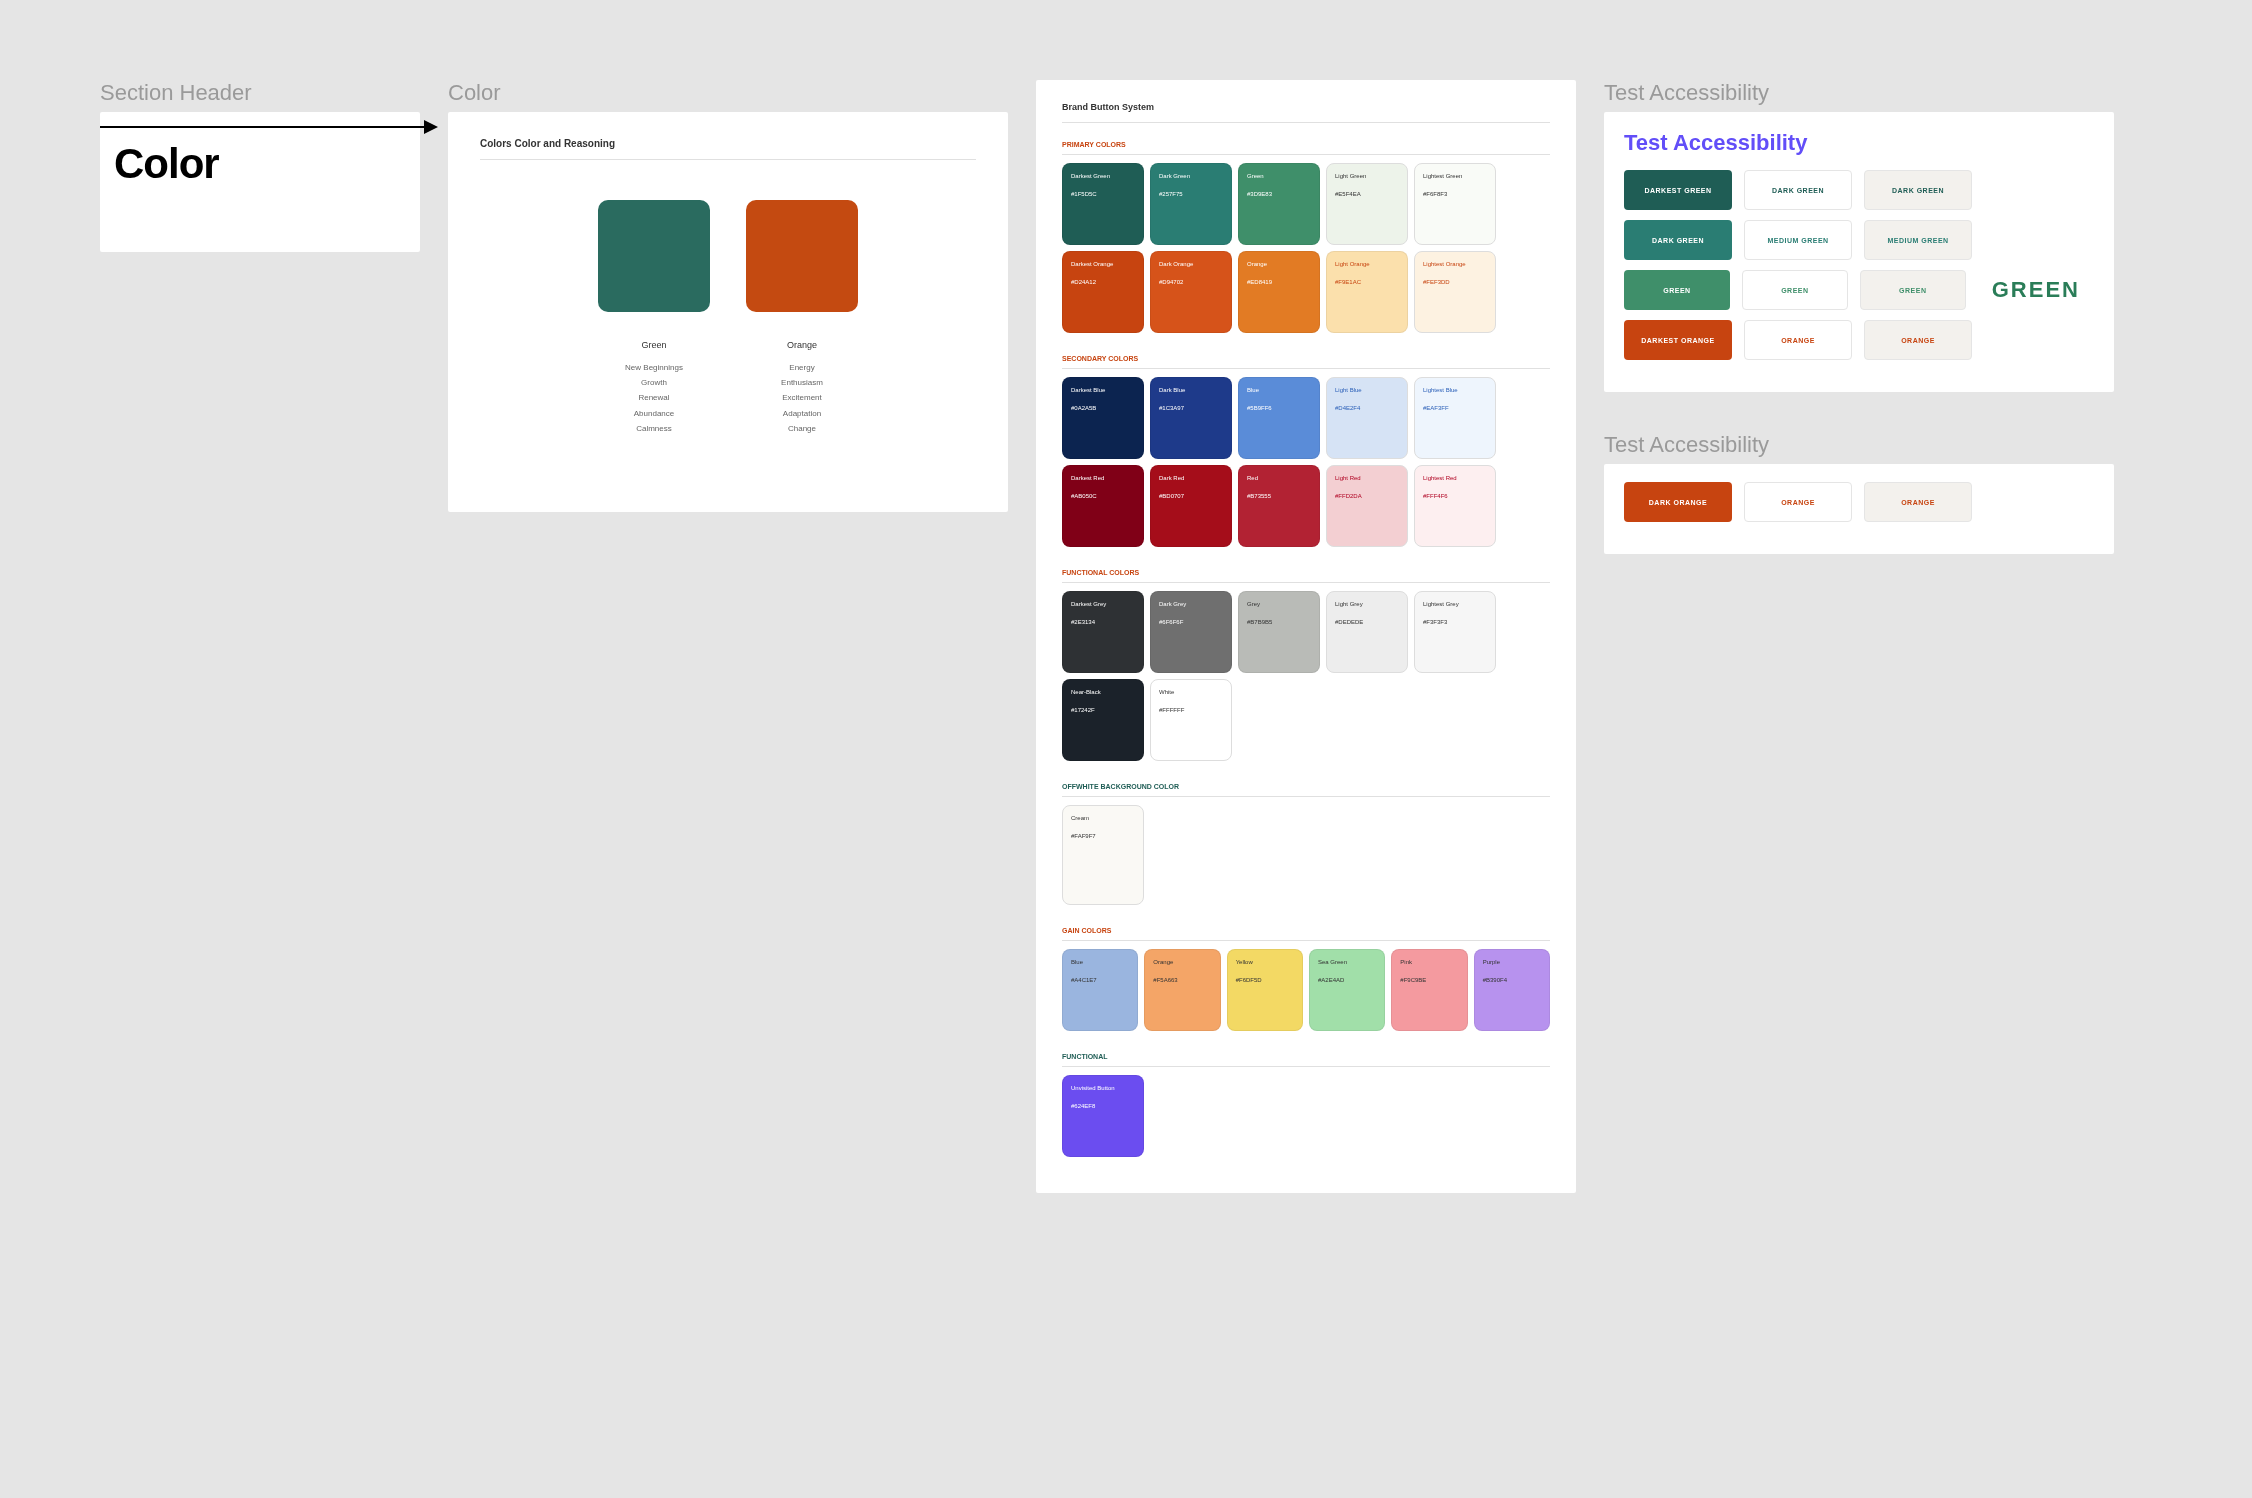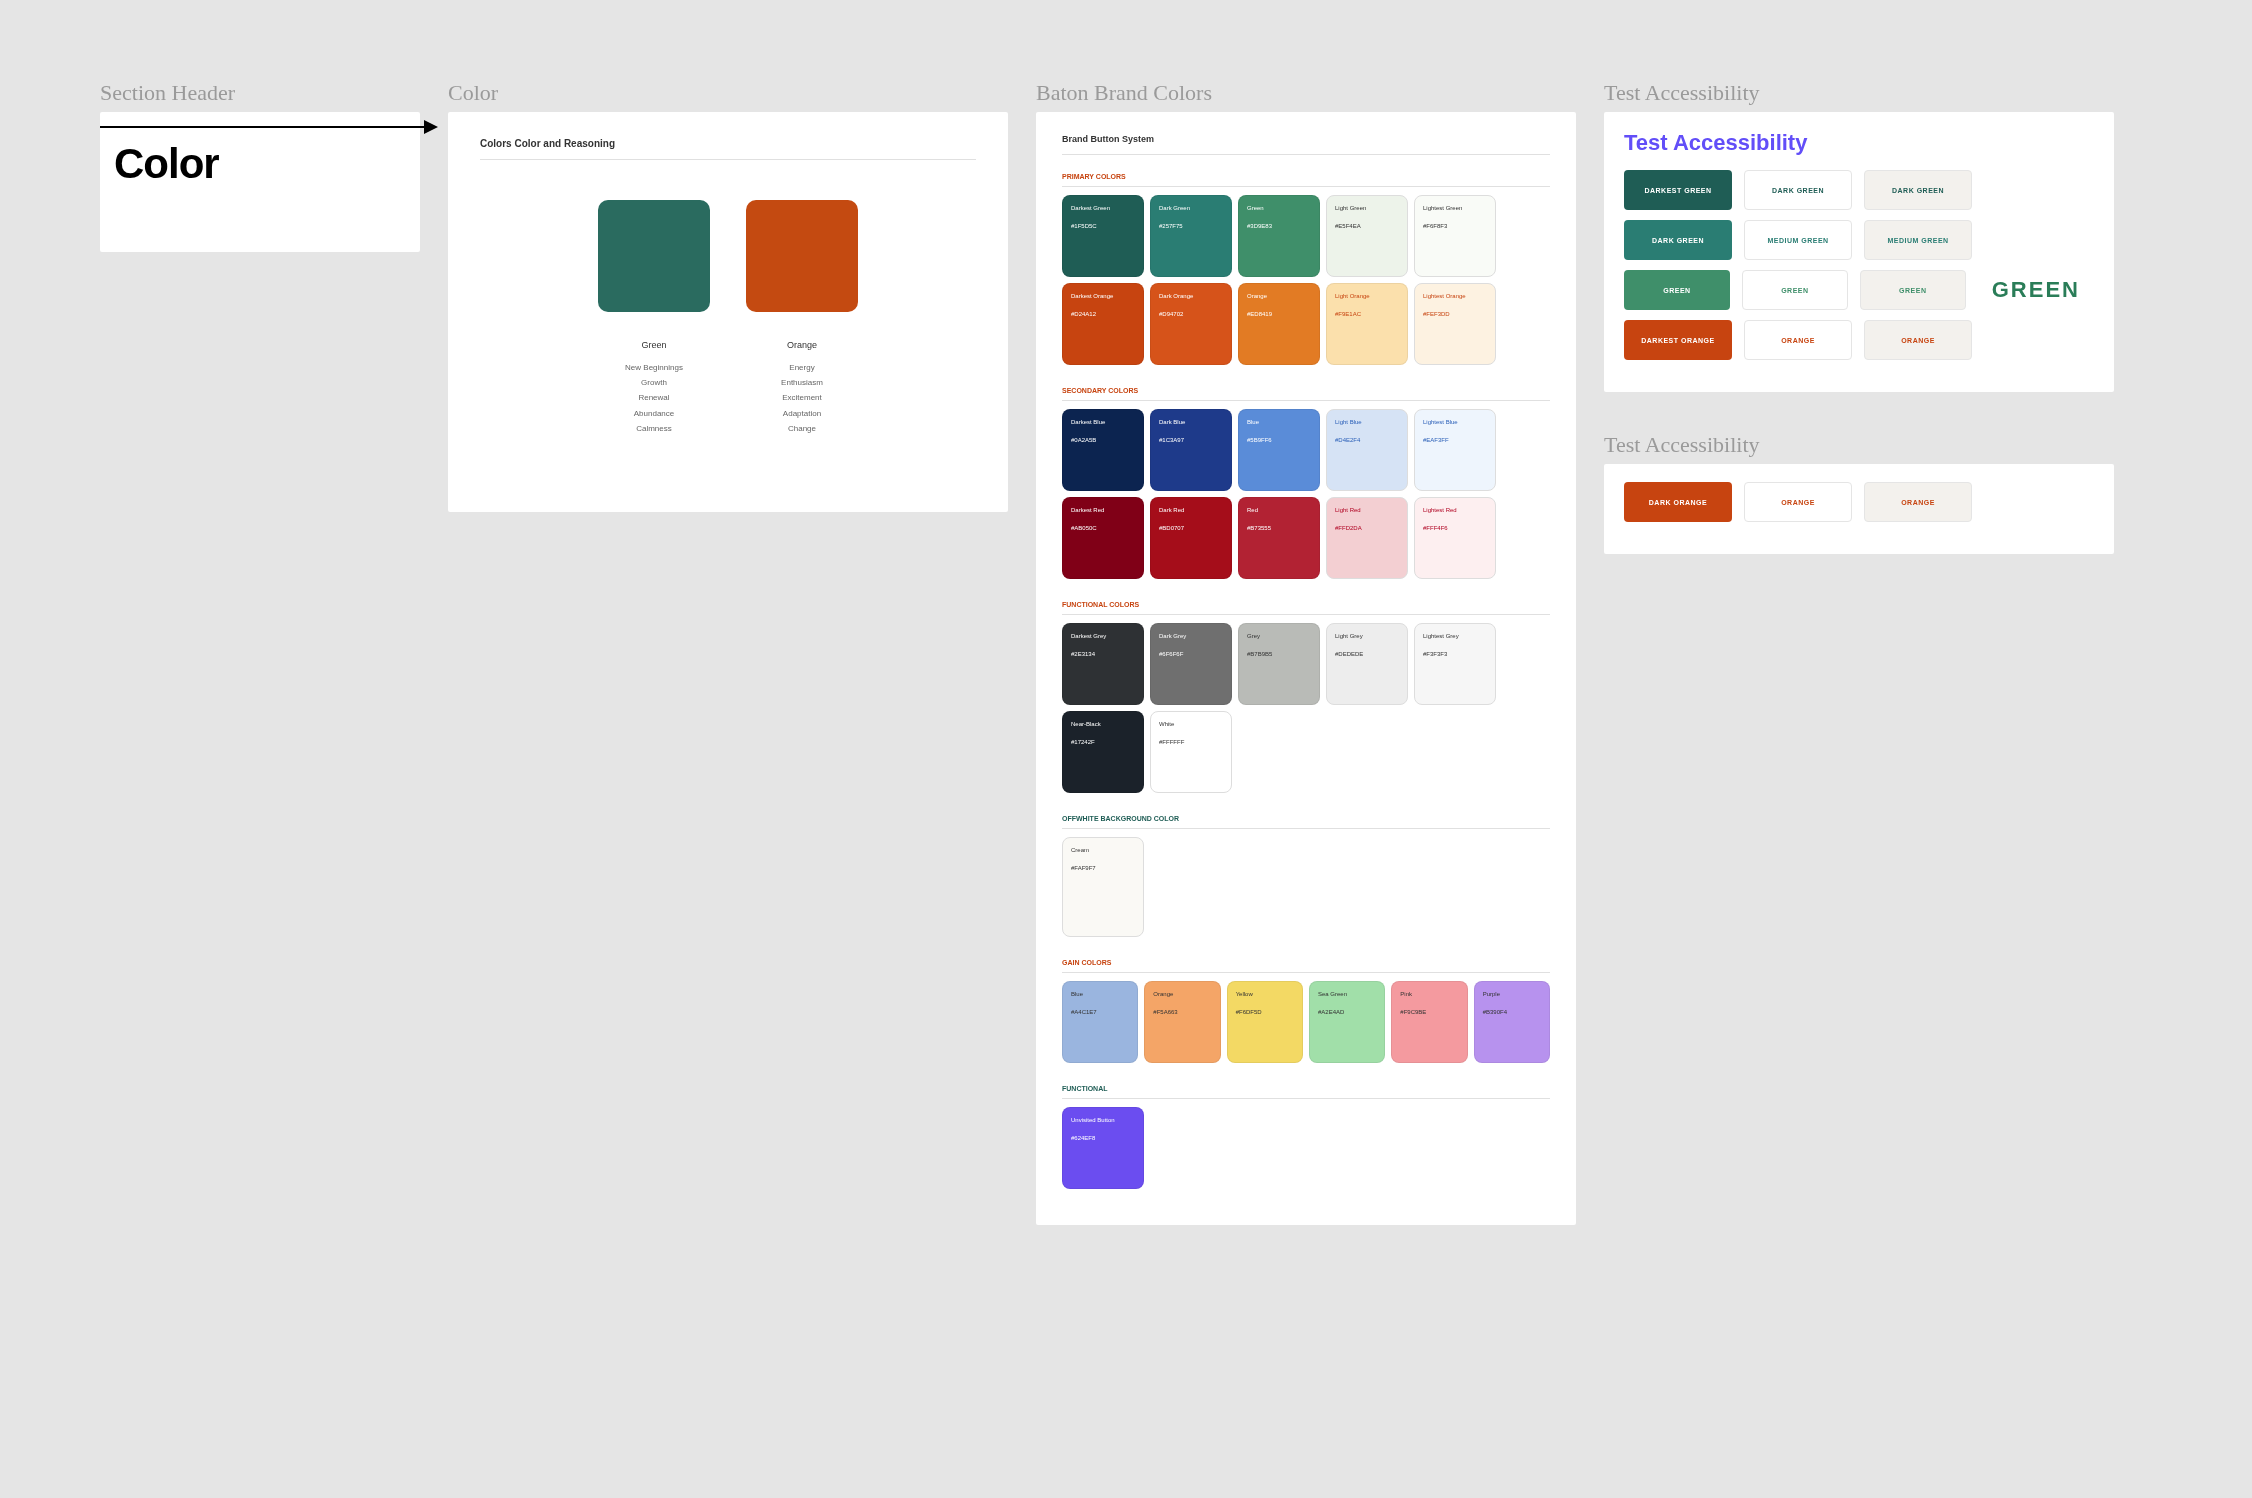--- a/index.html
+++ b/index.html
@@ -14,21 +14,20 @@
     display: flex;
     gap: 28px;
     align-items: flex-start;
   }
   .col { display:flex; flex-direction:column; gap:40px; }
   .frame-label {
     color: #9a9a9a;
     font-size: 22px;
     margin-bottom: 6px;
     font-weight: 400;
-    font-family: Liberation Serif, serif;
   }
   .frame {
     background: #fff;
     border-radius: 2px;
   }
   
   #frame-section-header { width: 320px; height: 140px; position:relative; padding:28px 0 0 14px;}
   #frame-section-header .arrow {
     position:absolute; top:14px; left:0; width:336px; height:2px; background:#000;
   }
@@ -101,21 +100,20 @@
               <div class="nm">Orange</div>
               <div class="wd">Energy<br>Enthusiasm<br>Excitement<br>Adaptation<br>Change</div>
             </div>
           </div>
       </div>
     </div>
   </div>
 
   <div class="col">
     <div>
-      <div class="frame-label">Baton Brand Colors</div>
       <div id="frame-brand" class="frame">
         <div class="hdr">Brand Button System</div>
         <div id="brand-sections">
             <div class="section-title firstrow" style="color: rgb(199, 68, 16);">PRIMARY COLORS</div>
             <div class="row">
               <div class="chip dark" style="background: rgb(31, 93, 85);">
                 <span class="cn">Darkest Green</span>
                 <span class="hx">#1F5D5C</span>
               </div>
               <div class="chip dark" style="background: rgb(42, 125, 115);">

